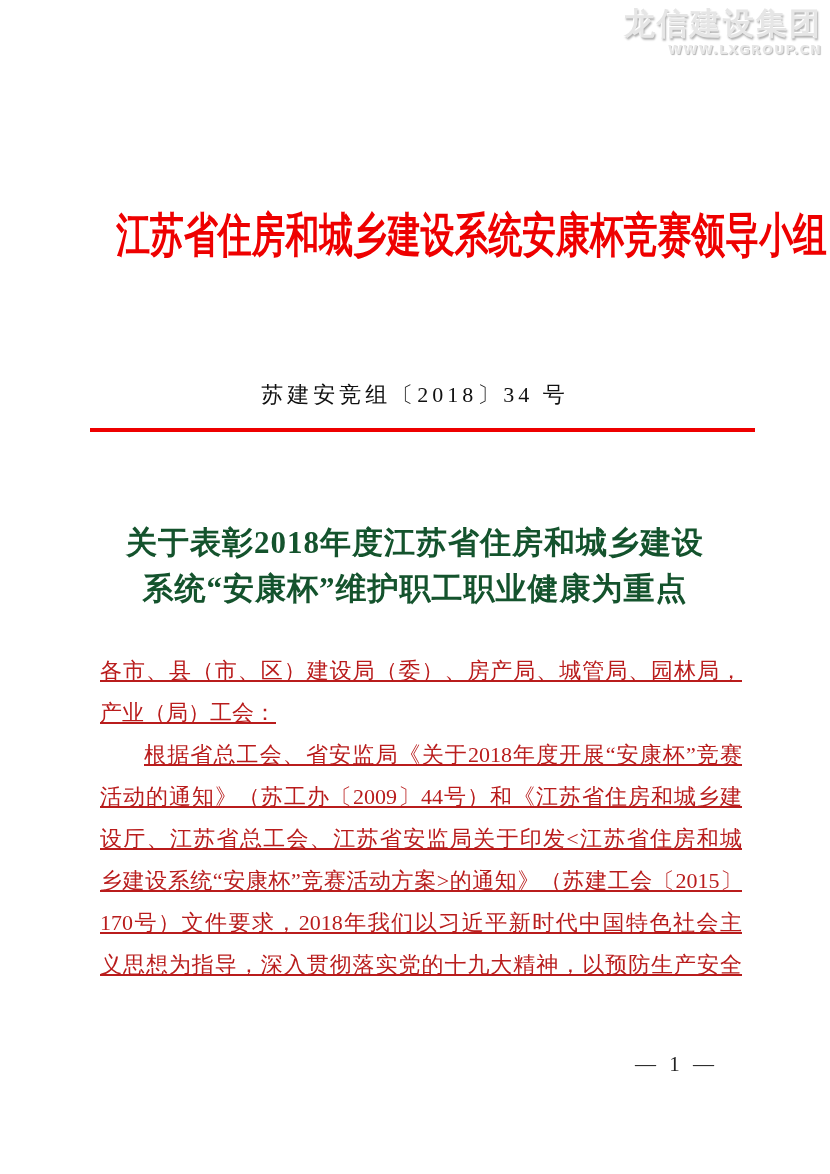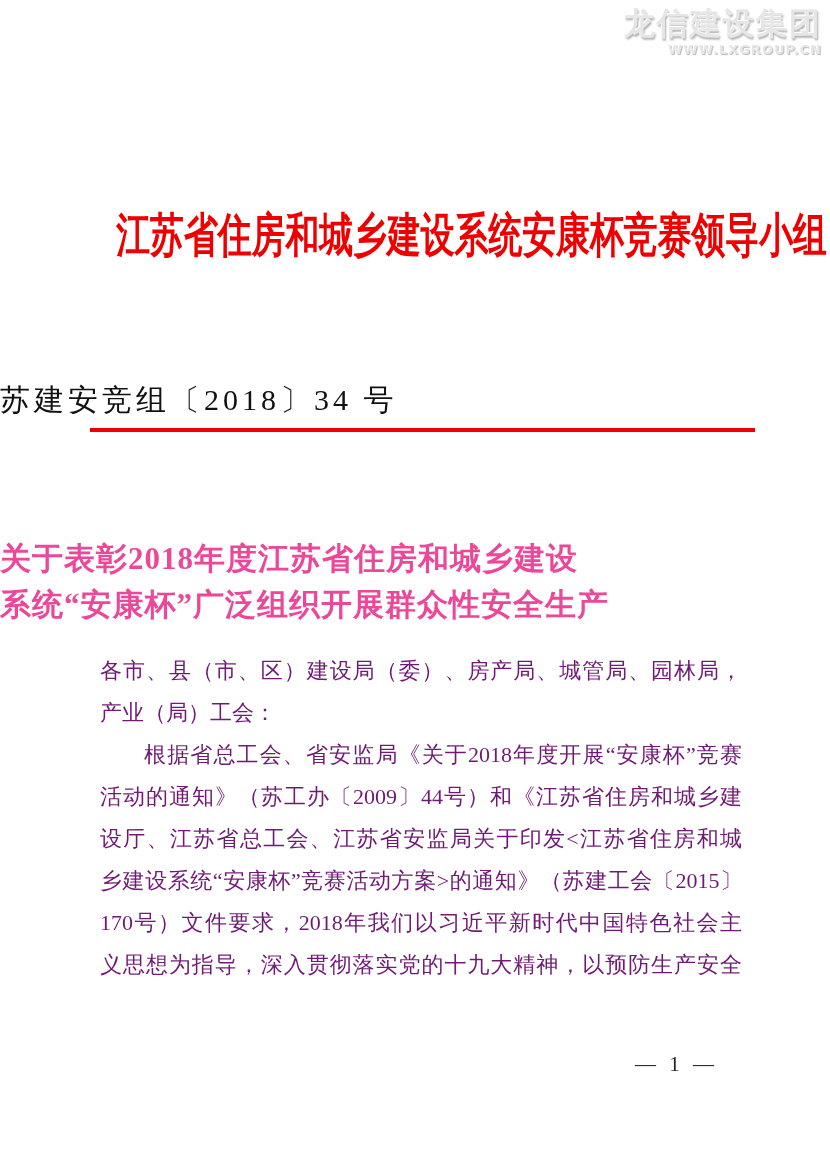--- a/index.html
+++ b/index.html
@@ -53,60 +53,62 @@
     transform-origin: center center;
     letter-spacing: 0;
   }
 
   
   .doc-number {
     position: absolute;
     top: 380px;
     left: 0;
     right: 0;
-    font-size: 30px;
+    text-align: center;
+    font-size: 22px;
     letter-spacing: 4px;
     color: #111111;
   }
 
   
   .red-rule {
     position: absolute;
     top: 428px;
     left: 90px;
     width: 665px;
     height: 4px;
     background: #ee0000;
     border: none;
   }
 
   
   .doc-title {
     position: absolute;
-    top: 536px;
+    top: 520px;
     left: 0;
     right: 0;
-    text-align: left;
+    text-align: center;
     font-weight: bold;
-    color: #ec4899;
+    color: #14532d;
     font-size: 31px;
     line-height: 46px;
     letter-spacing: 1px;
   }
   .doc-title .t-line { display: block; }
 
   
   .doc-body {
     position: absolute;
     top: 650px;
     left: 100px;
     width: 642px;
     font-size: 22px;
     line-height: 42px;
-    color: #701a75;
+    color: #b91c1c;
+    text-decoration: underline;
   }
   .line {
     text-align: justify;
     text-align-last: justify;
     text-justify: inter-character;
     height: 42px;
     overflow: hidden;
   }
   .line.no-just { text-align-last: left; text-align: center; }
   .line.indent { text-indent: 2em; }
@@ -132,21 +134,21 @@
   </div>
 
   <div class="org-title">江苏省住房和城乡建设系统安康杯竞赛领导小组</div>
 
   <div class="doc-number">苏建安竞组〔2018〕34 号</div>
 
   <div class="red-rule"></div>
 
   <h1 class="doc-title">
     <span class="t-line">关于表彰2018年度江苏省住房和城乡建设</span>
-    <span class="t-line">系统“安康杯”广泛组织开展群众性安全生产</span>
+    <span class="t-line">系统“安康杯”维护职工职业健康为重点</span>
   </h1>
 
   <div class="doc-body">
     <div class="line">各市、县（市、区）建设局（委）、房产局、城管局、园林局，</div>
     <div class="line no-just">产业（局）工会：</div>
     <div class="line indent">根据省总工会、省安监局《关于2018年度开展“安康杯”竞赛</div>
     <div class="line">活动的通知》（苏工办〔2009〕44号）和《江苏省住房和城乡建</div>
     <div class="line">设厅、江苏省总工会、江苏省安监局关于印发&lt;江苏省住房和城</div>
     <div class="line">乡建设系统“安康杯”竞赛活动方案&gt;的通知》（苏建工会〔2015〕</div>
     <div class="line">170号）文件要求，2018年我们以习近平新时代中国特色社会主</div>

